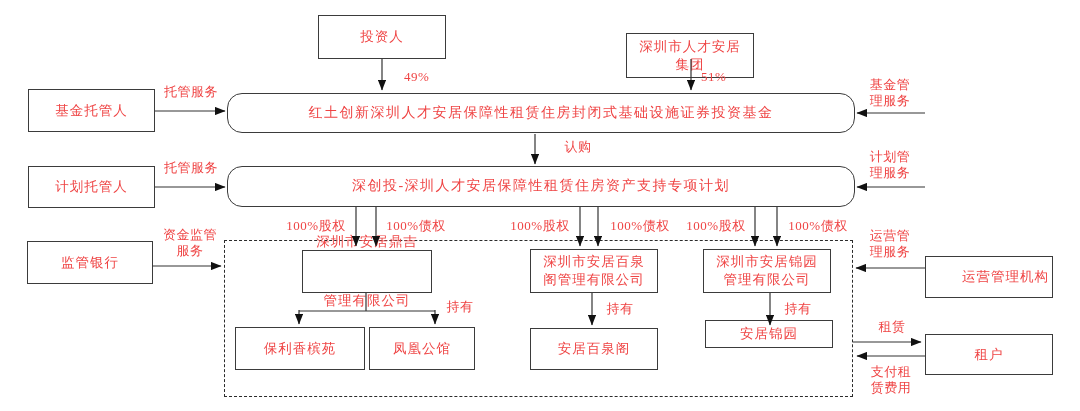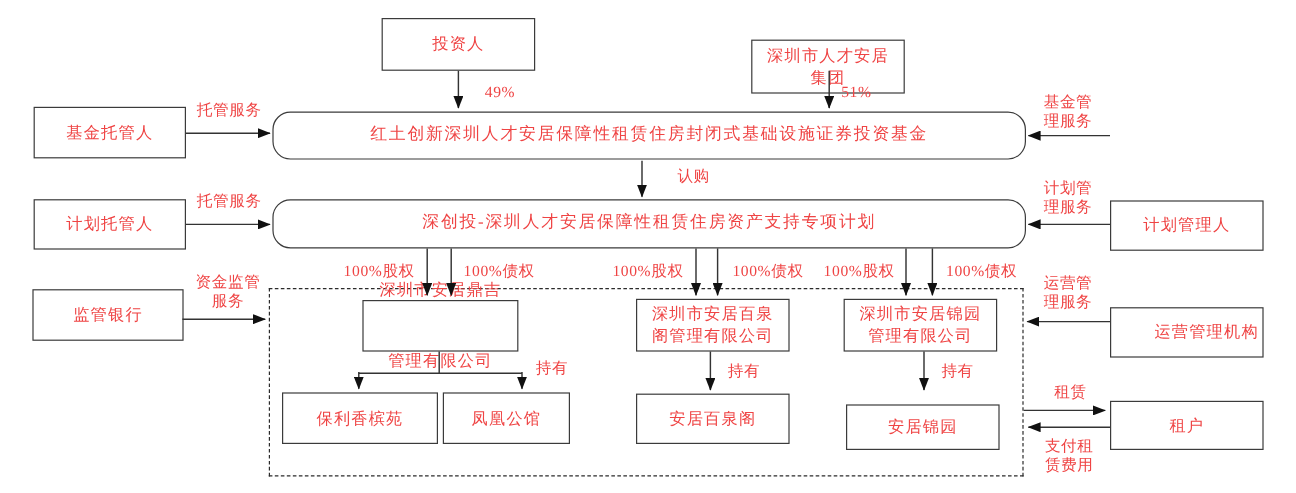--- a/index.html
+++ b/index.html
@@ -48,23 +48,20 @@
   <div class="box" style="left:28px;top:89px;width:127px;height:43px;">
     <span>基金托管人</span>
   </div>
   <div class="box" style="left:28px;top:166px;width:127px;height:42px;">
     <span>计划托管人</span>
   </div>
   <div class="box" style="left:27px;top:241px;width:126px;height:43px;">
     <span>监管银行</span>
   </div>
 
-  <div class="box" style="left:925px;top:167px;width:128px;height:42px;">
-    <span>计划管理人</span>
-  </div>
   <div class="box" style="left:925px;top:256px;width:128px;height:42px;padding-left:33px;">
     <span>运营管理机构</span>
   </div>
   <div class="box" style="left:925px;top:334px;width:128px;height:41px;">
     <span>租户</span>
   </div>
 
   <div class="dashed-region"></div>
 
   <div class="box" style="left:302px;top:250px;width:130px;height:43px;gap:41px;">
@@ -82,21 +79,21 @@
 
   <div class="box" style="left:235px;top:327px;width:130px;height:43px;">
     <span>保利香槟苑</span>
   </div>
   <div class="box" style="left:369px;top:327px;width:106px;height:43px;text-align:right;">
     <span>凤凰公馆</span>
   </div>
   <div class="box" style="left:530px;top:328px;width:128px;height:42px;text-align:center;">
     <span>安居百泉阁</span>
   </div>
-  <div class="box" style="left:705px;top:337px;width:128px;height:38px;">
+  <div class="box" style="left:705px;top:320px;width:128px;height:28px;">
     <span>安居锦园</span>
   </div>
 
   <div class="lbl" style="left:159px;top:84px;width:64px;">托管服务</div>
   <div class="lbl" style="left:159px;top:160px;width:64px;">托管服务</div>
   <div class="lbl" style="left:155px;top:227px;width:70px;">
     <span>资金监管</span>
     <span>服务</span>
   </div>
   <div class="lbl" style="left:864px;top:77px;width:52px;">

